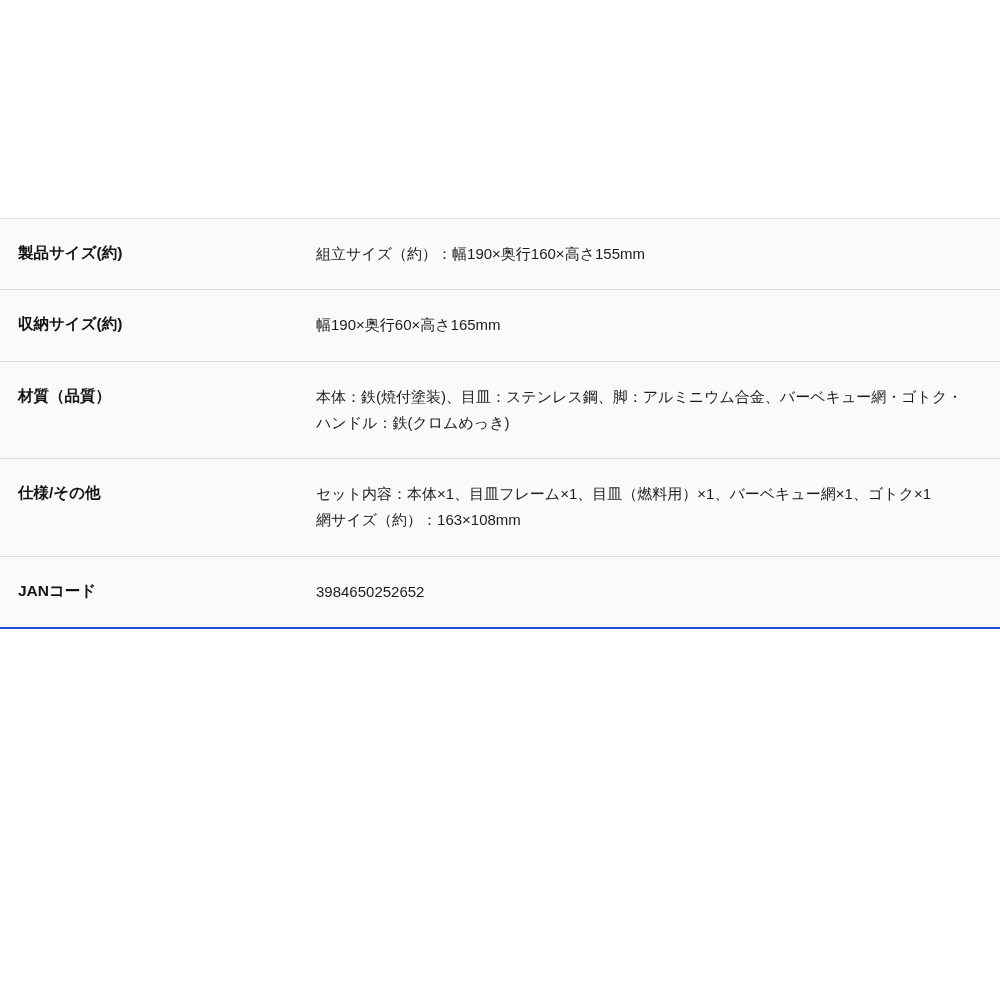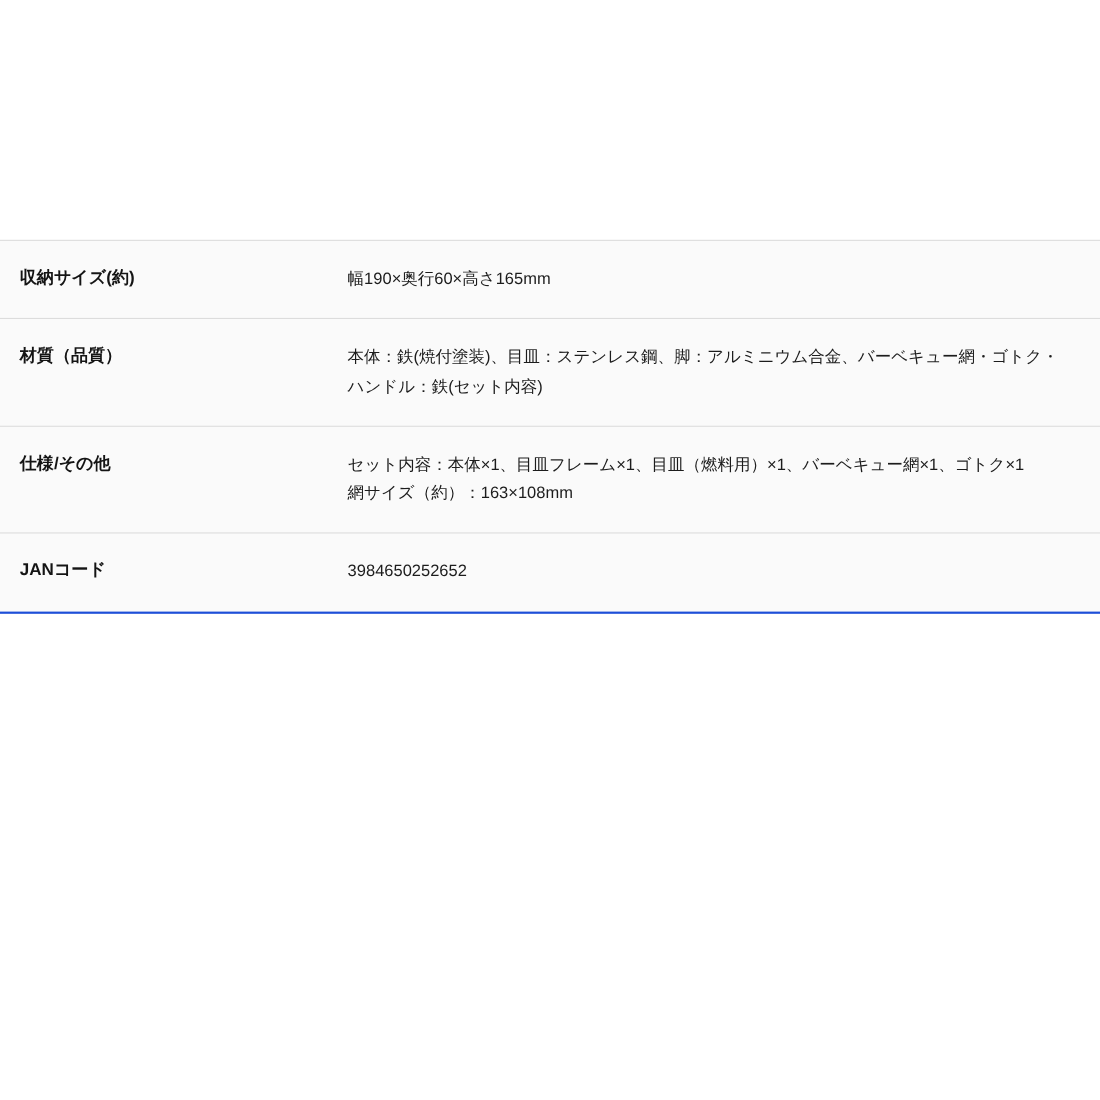--- a/index.html
+++ b/index.html
@@ -73,29 +73,35 @@
   }
 </style>
 </head>
 <body>
 
 <div class="page">
   <div class="spec-table-wrap">
     <table class="spec-table">
       <tbody>
         <tr>
+          <th>製品サイズ(約)</th>
+          <td>
+            <span class="cell-line">組立サイズ（約）：幅190×奥行160×高さ155mm</span>
+          </td>
+        </tr>
+        <tr>
           <th>収納サイズ(約)</th>
           <td>
             <span class="cell-line">幅190×奥行60×高さ165mm</span>
           </td>
         </tr>
         <tr>
           <th>材質（品質）</th>
           <td>
-            <span class="cell-line">本体：鉄(焼付塗装)、目皿：ステンレス鋼、脚：アルミニウム合金、バーベキュー網・ゴトク・ハンドル：鉄(セット内容)</span>
+            <span class="cell-line">本体：鉄(焼付塗装)、目皿：ステンレス鋼、脚：アルミニウム合金、バーベキュー網・ゴトク・ハンドル：鉄(クロムめっき)</span>
           </td>
         </tr>
         <tr>
           <th>仕様/その他</th>
           <td>
             <span class="cell-line">セット内容：本体×1、目皿フレーム×1、目皿（燃料用）×1、バーベキュー網×1、ゴトク×1</span>
             <span class="cell-line">網サイズ（約）：163×108mm</span>
           </td>
         </tr>
         <tr>

